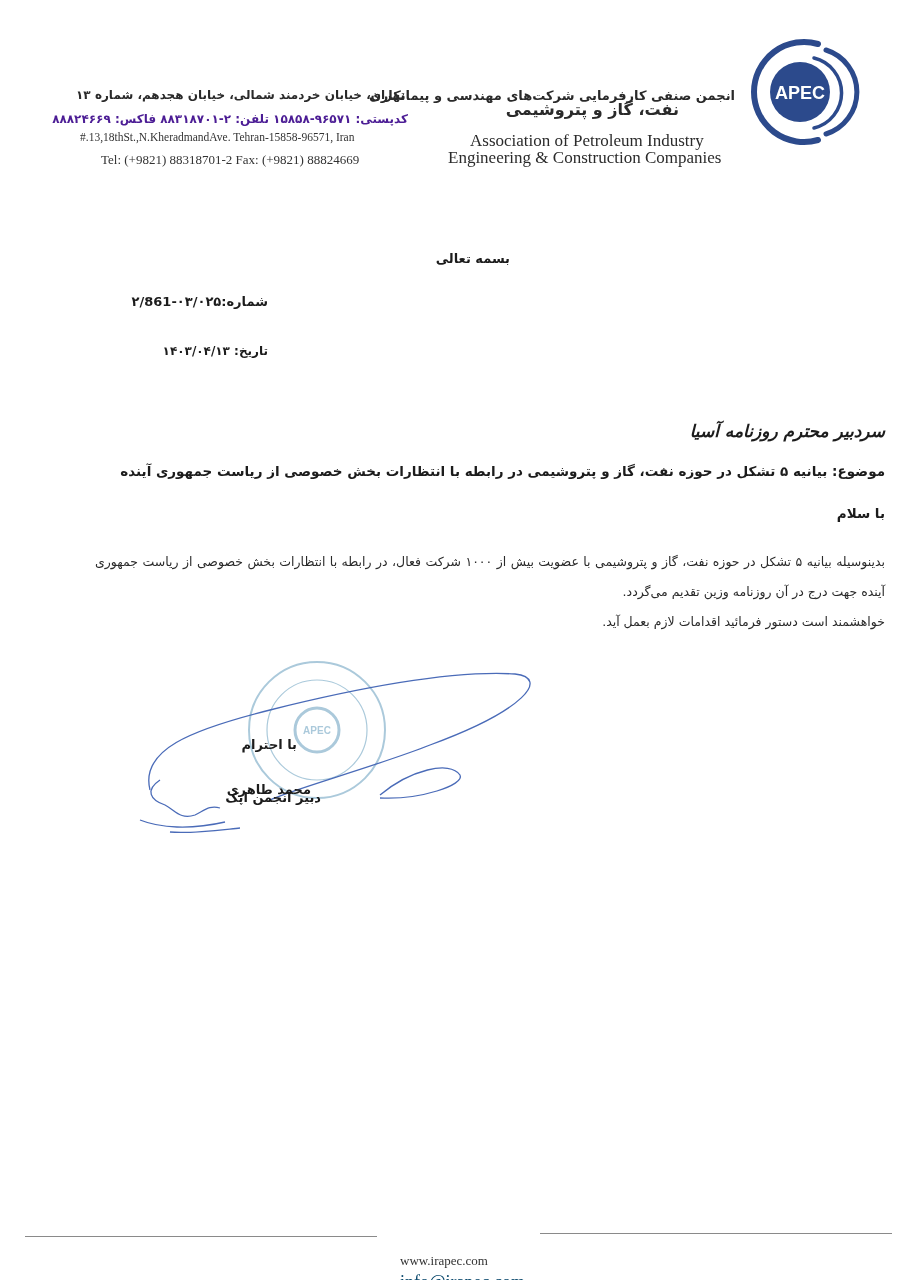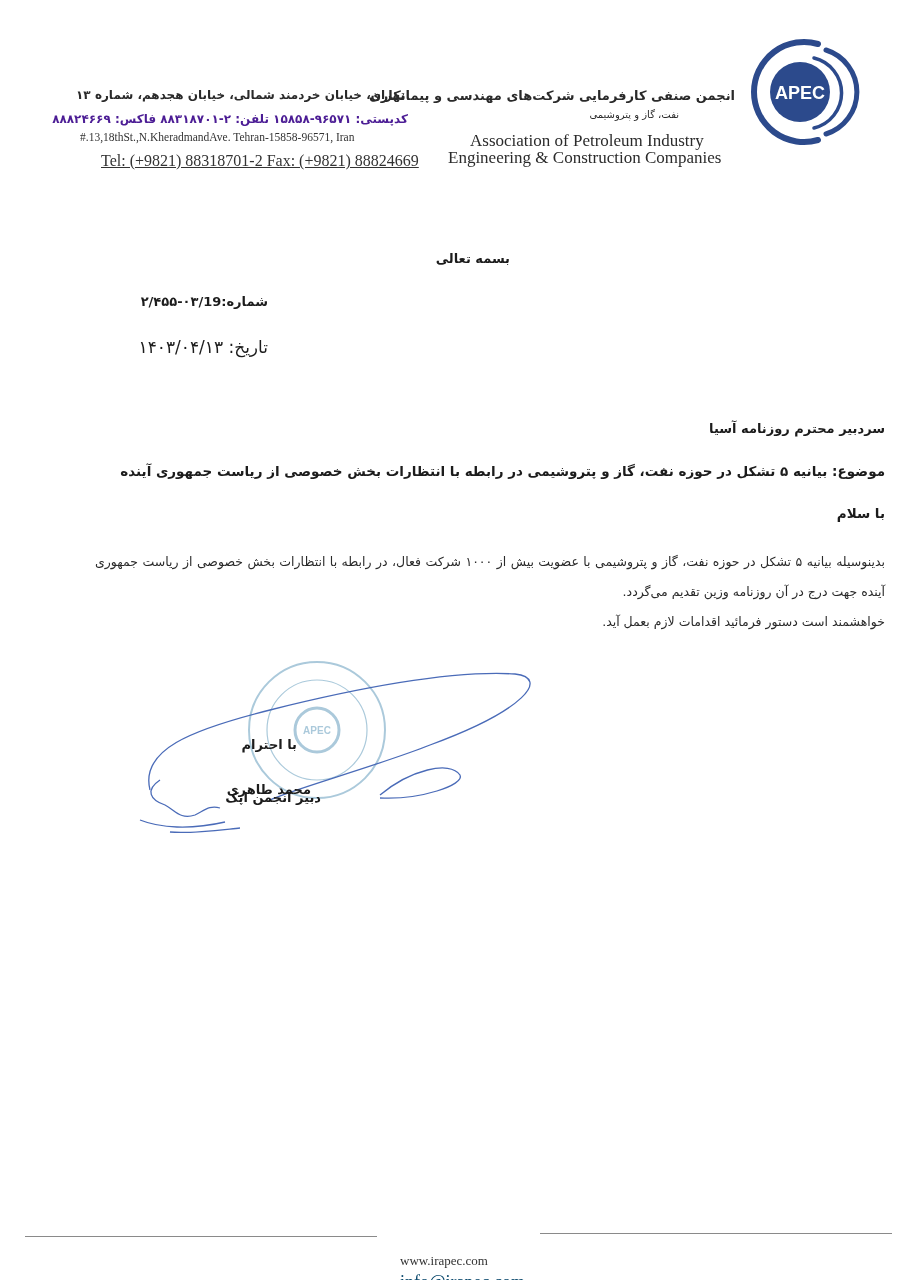--- a/index.html
+++ b/index.html
@@ -4,39 +4,39 @@
 <style>
   * { box-sizing: border-box; margin: 0; padding: 0; }
   html, body { width: 905px; height: 1280px; background: #ffffff; overflow: hidden; }
   body { position: relative; font-family: "DejaVu Sans", sans-serif; color: #1c1c1c; }
   .abs { position: absolute; }
   .fa { direction: rtl; unicode-bidi: plaintext; font-family: "DejaVu Sans", sans-serif; margin-top: 48px; }
   .serif { font-family: "Liberation Serif", serif; margin-top: 37px; }
 
   
   .org-fa1 { right: 170px; top: 40px; font-size: 13px; font-weight: bold; color: #2a2a2a; white-space: nowrap; }
-  .org-fa2 { right: 226px; top: 61px; font-size: 10px; font-weight: normal; color: #2a2a2a; white-space: nowrap; }
+  .org-fa2 { right: 226px; top: 52px; font-size: 16px; font-weight: bold; color: #2a2a2a; white-space: nowrap; }
   .org-en1 { left: 470px; top: 94px; font-size: 17px; color: #2b2b2b; white-space: nowrap; }
   .org-en2 { left: 448px; top: 111px; font-size: 17px; color: #2b2b2b; white-space: nowrap; }
 
   .logo { left: 748px; top: 36px; width: 128px; height: 112px; }
 
   
   .addr-fa1 { right: 500px; top: 40px; font-size: 12px; font-weight: bold; color: #2a2a2a; white-space: nowrap; }
   .addr-fa2 { right: 497px; top: 64px; font-size: 12px; font-weight: bold; color: #4c1d95; white-space: nowrap; }
   .addr-en1 { left: 80px; top: 94px; font-size: 11.5px; color: #333; white-space: nowrap; }
-  .addr-en2 { left: 101px; top: 115px; font-size: 16px; color: #333; white-space: nowrap; text-decoration: underline; }
+  .addr-en2 { left: 101px; top: 115px; font-size: 13px; color: #333; white-space: nowrap; }
 
   
   .invocation { right: 395px; top: 203px; font-size: 13px; font-weight: bold; text-align: center; }
   .ref-no { right: 637px; top: 246px; font-size: 13px; font-weight: bold; white-space: nowrap; }
-  .date { right: 637px; top: 289px; font-size: 17px; font-weight: normal; white-space: nowrap; }
+  .date { right: 637px; top: 296px; font-size: 12px; font-weight: bold; white-space: nowrap; }
 
   
-  .recipient { right: 20px; top: 373px; font-size: 13px; font-weight: bold; }
+  .recipient { right: 20px; top: 373px; font-size: 17px; font-weight: bold; font-style: italic; }
   .subject { right: 20px; top: 415px; font-size: 13.5px; font-weight: bold; white-space: nowrap; text-align: center; }
   .greeting { right: 20px; top: 457px; font-size: 13.5px; font-weight: bold; }
   .para { right: 20px; top: 499px; width: 790px; font-size: 12.5px; line-height: 30px; text-align: justify; text-align-last: right; color: #2a2a2a; }
   .request { right: 20px; top: 566px; font-size: 12.5px; color: #2a2a2a; }
 
   
   .sig-svg { left: 130px; top: 650px; width: 430px; height: 200px; }
   .closing { right: 608px; top: 689px; font-size: 13px; font-weight: bold; }
   .signer { right: 594px; top: 734px; font-size: 13px; font-weight: bold; }
   .signer-title { right: 584px; top: 742px; font-size: 13px; font-weight: bold; }
@@ -64,21 +64,21 @@
     <text x="52" y="63" text-anchor="middle" font-family="Liberation Sans, sans-serif" font-weight="bold" font-size="18" fill="#ffffff">APEC</text>
   </svg>
 </div>
 
 <div class="abs fa addr-fa1">تهران، خیابان خردمند شمالی، خیابان هجدهم، شماره ۱۳</div>
 <div class="abs fa addr-fa2">کدپستی: ۹۶۵۷۱-۱۵۸۵۸ تلفن: ۲-۸۸۳۱۸۷۰۱ فاکس: ۸۸۸۲۴۶۶۹</div>
 <div class="abs serif addr-en1">#.13,18thSt.,N.KheradmandAve. Tehran-15858-96571, Iran</div>
 <div class="abs serif addr-en2">Tel: (+9821) 88318701-2   Fax: (+9821) 88824669</div>
 
 <div class="abs fa invocation">بسمه تعالی</div>
-<div class="abs fa ref-no">شماره:۰۳/19-۲/۴۵۵</div>
+<div class="abs fa ref-no">شماره:۰۳/۰۲۵-۲/861</div>
 <div class="abs fa date">تاریخ: ۱۴۰۳/۰۴/۱۳</div>
 
 <div class="abs fa recipient">سردبیر محترم روزنامه آسیا</div>
 <div class="abs fa subject">موضوع: بیانیه ۵ تشکل در حوزه نفت، گاز و پتروشیمی در رابطه با انتظارات بخش خصوصی از ریاست جمهوری آینده</div>
 <div class="abs fa greeting">با سلام</div>
 <div class="abs fa para">بدینوسیله بیانیه ۵ تشکل در حوزه نفت، گاز و پتروشیمی با عضویت بیش از ۱۰۰۰ شرکت فعال، در رابطه با انتظارات بخش خصوصی از ریاست جمهوری آینده جهت درج در آن روزنامه وزین تقدیم می‌گردد.</div>
 <div class="abs fa request">خواهشمند است دستور فرمائید اقدامات لازم بعمل آید.</div>
 
 <div class="abs sig-svg">
   <svg width="430" height="200" viewBox="0 0 430 200">

